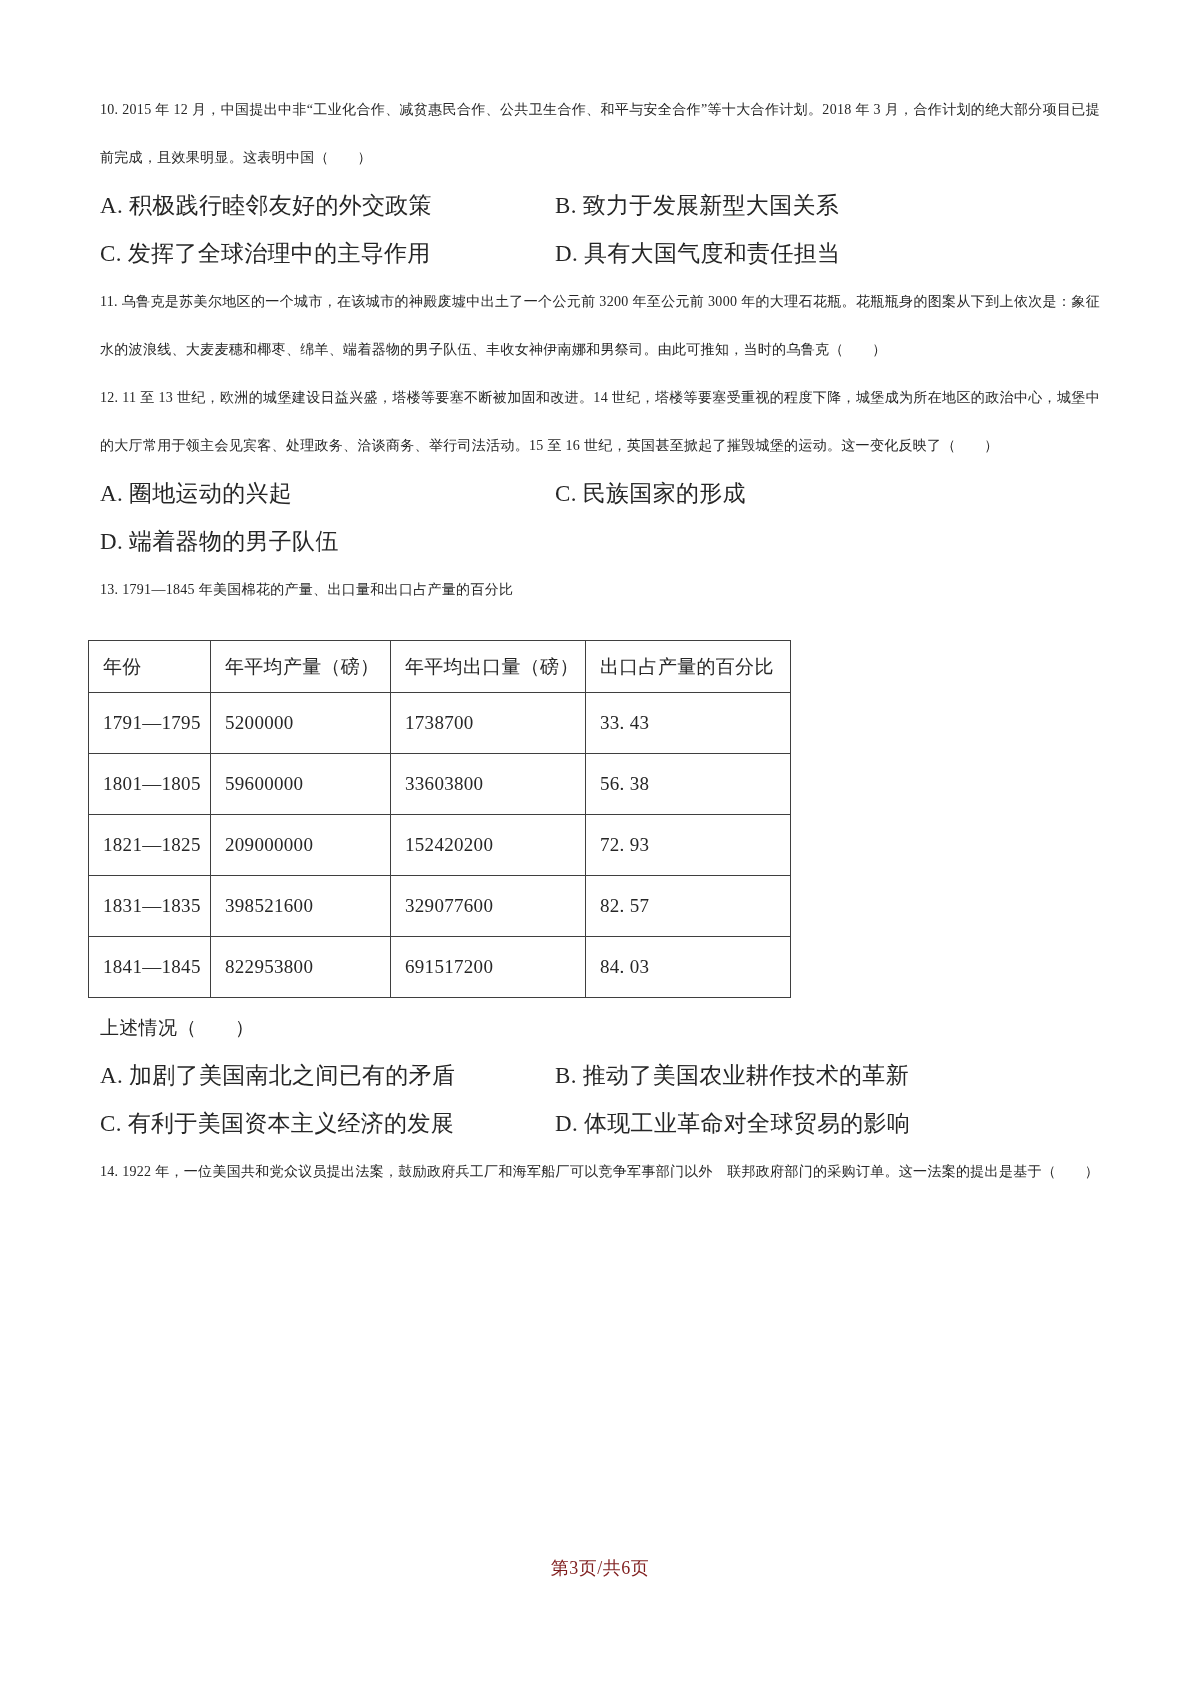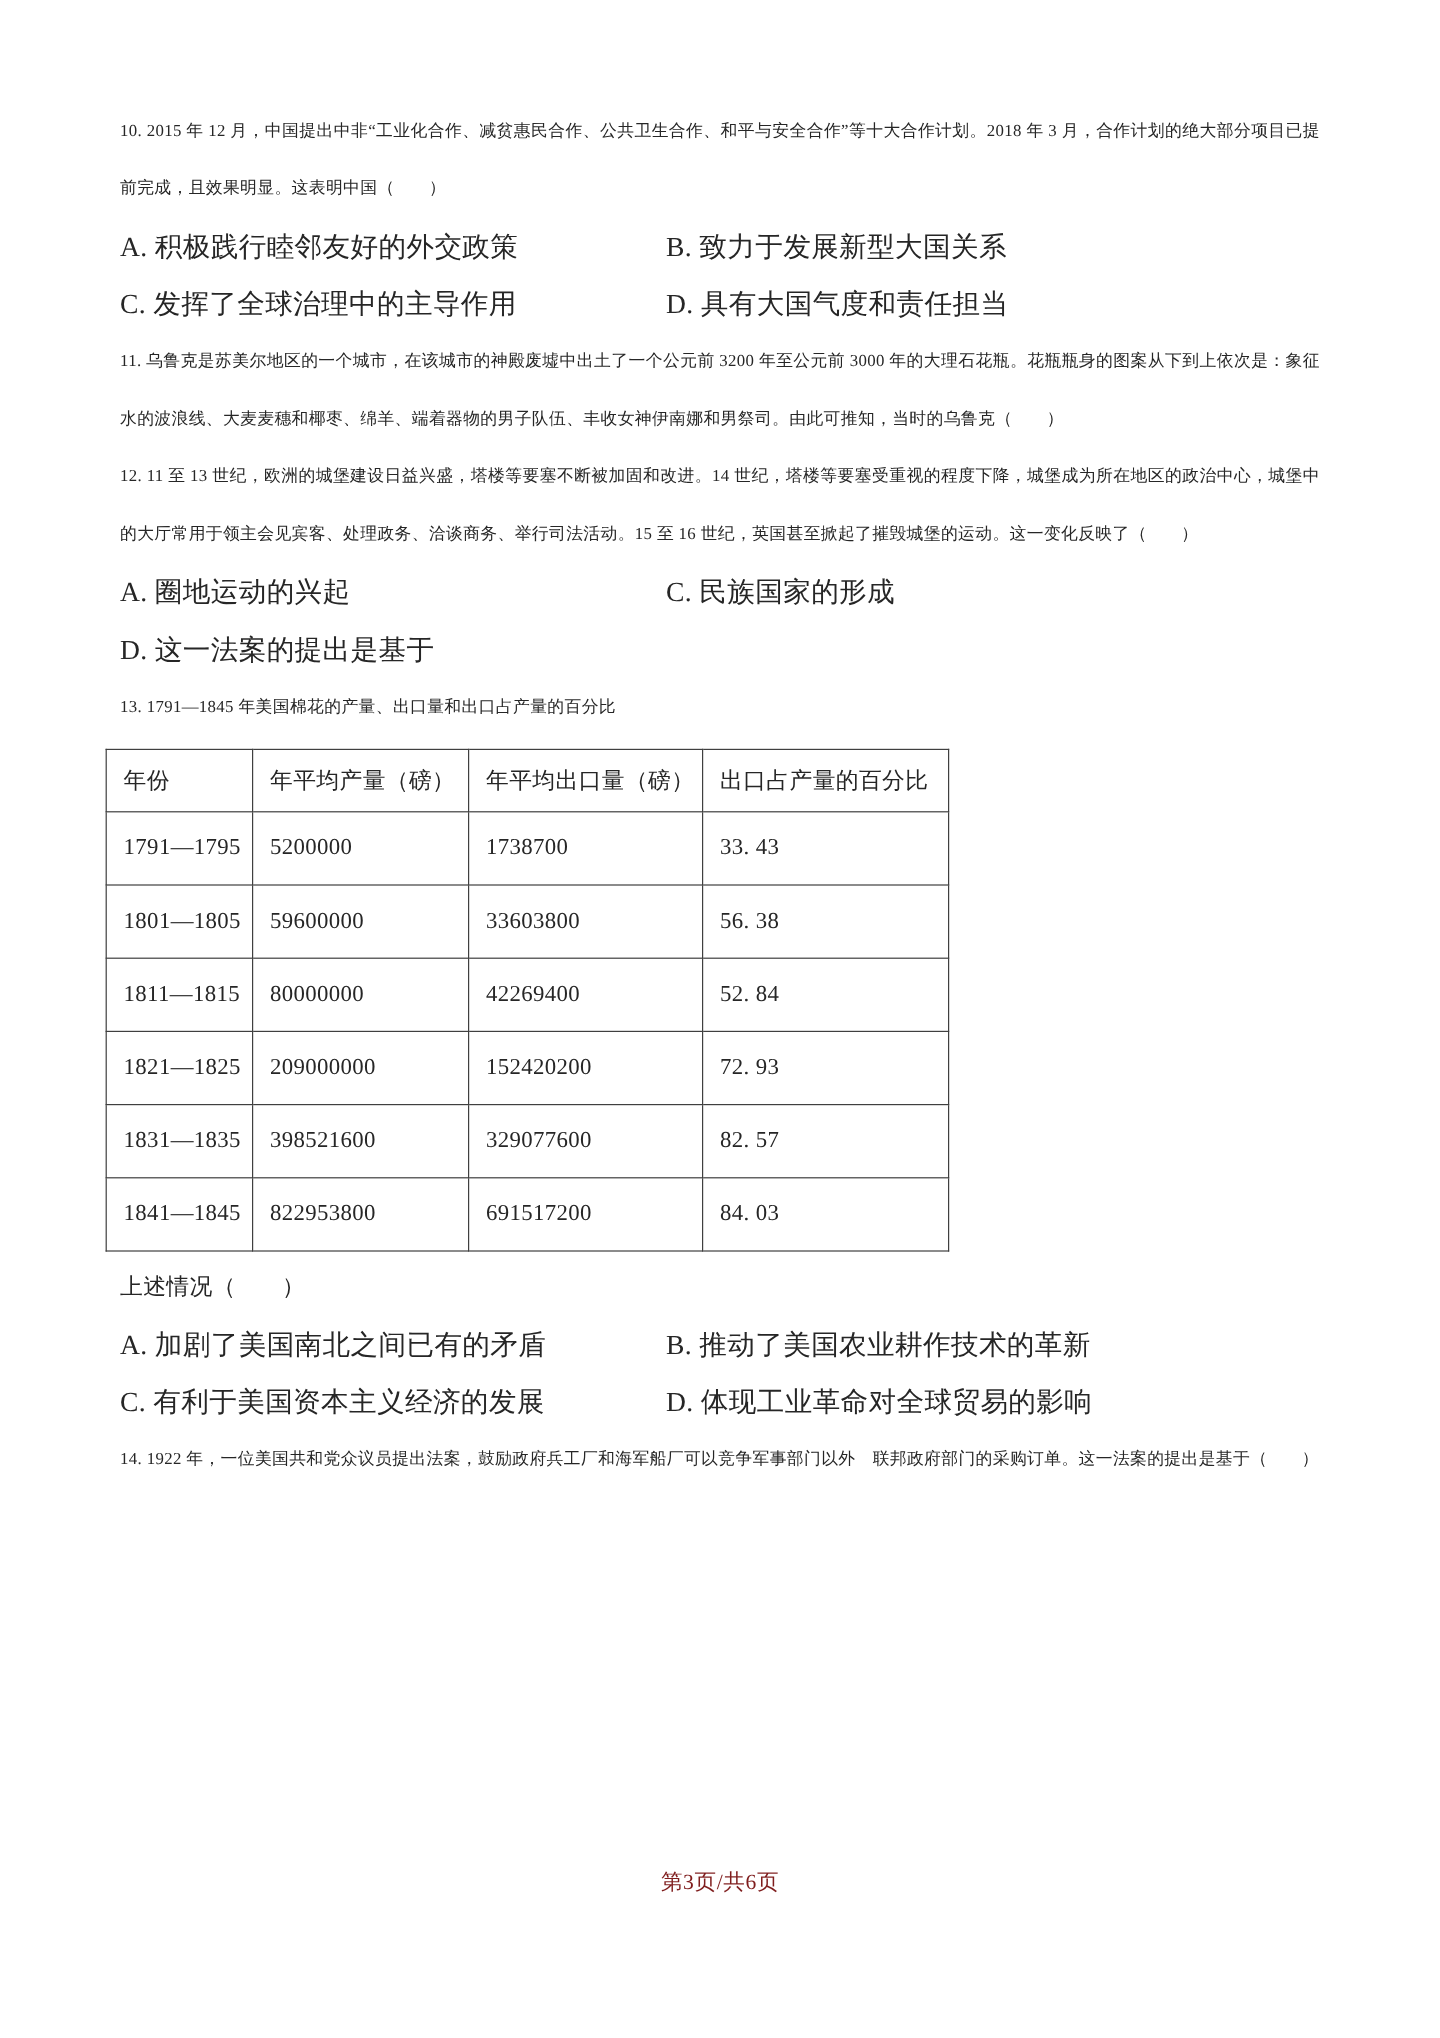--- a/index.html
+++ b/index.html
@@ -28,21 +28,21 @@
   .option {
     font-size: 23px;
     line-height: 48px;
     letter-spacing: 0.3px;
     white-space: pre-wrap;
   }
   table.data-table {
     border-collapse: collapse;
     table-layout: fixed;
     width: 702px;
-    margin: 10px 0 6px -12px;
+    margin: 26px 0 6px -12px;
   }
   table.data-table th,
   table.data-table td {
     border: 1px solid #3f3f3f;
     font-weight: normal;
     font-size: 19px;
     text-align: left;
     vertical-align: middle;
     padding: 0 6px 0 14px;
     letter-spacing: 0.3px;
@@ -86,21 +86,21 @@
 
   <section class="question">
     <p class="stem">11. 乌鲁克是苏美尔地区的一个城市，在该城市的神殿废墟中出土了一个公元前 3200 年至公元前 3000 年的大理石花瓶。花瓶瓶身的图案从下到上依次是：象征水的波浪线、大麦麦穗和椰枣、绵羊、端着器物的男子队伍、丰收女神伊南娜和男祭司。由此可推知，当时的乌鲁克（　　）</p>
   </section>
 
   <section class="question">
     <p class="stem">12. 11 至 13 世纪，欧洲的城堡建设日益兴盛，塔楼等要塞不断被加固和改进。14 世纪，塔楼等要塞受重视的程度下降，城堡成为所在地区的政治中心，城堡中的大厅常用于领主会见宾客、处理政务、洽谈商务、举行司法活动。15 至 16 世纪，英国甚至掀起了摧毁城堡的运动。这一变化反映了（　　）</p>
     <div class="options">
       <p class="option">A. 圈地运动的兴起</p>
       <p class="option">C. 民族国家的形成</p>
-      <p class="option">D. 这一法案的提出是基于</p>
+      <p class="option">D. 端着器物的男子队伍</p>
     </div>
   </section>
 
   <section class="question">
     <p class="stem">13. 1791—1845 年美国棉花的产量、出口量和出口占产量的百分比</p>
 
     <table class="data-table">
       <colgroup>
         <col class="col-year">
           <col class="col-prod">
@@ -120,26 +120,20 @@
           <td>1791—1795</td>
           <td>5200000</td>
           <td>1738700</td>
           <td>33. 43</td>
         </tr>
         <tr>
           <td>1801—1805</td>
           <td>59600000</td>
           <td>33603800</td>
           <td>56. 38</td>
-        </tr>
-        <tr>
-          <td>1811—1815</td>
-          <td>80000000</td>
-          <td>42269400</td>
-          <td>52. 84</td>
         </tr>
         <tr>
           <td>1821—1825</td>
           <td>209000000</td>
           <td>152420200</td>
           <td>72. 93</td>
         </tr>
         <tr>
           <td>1831—1835</td>
           <td>398521600</td>

